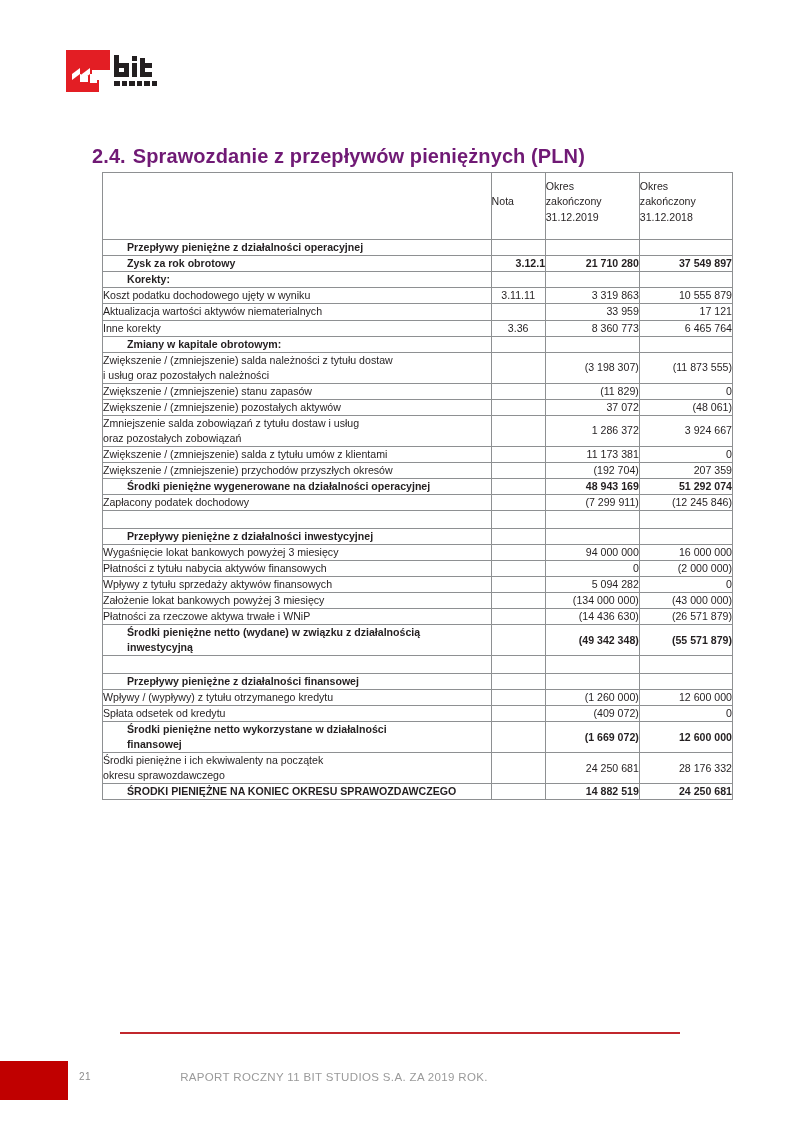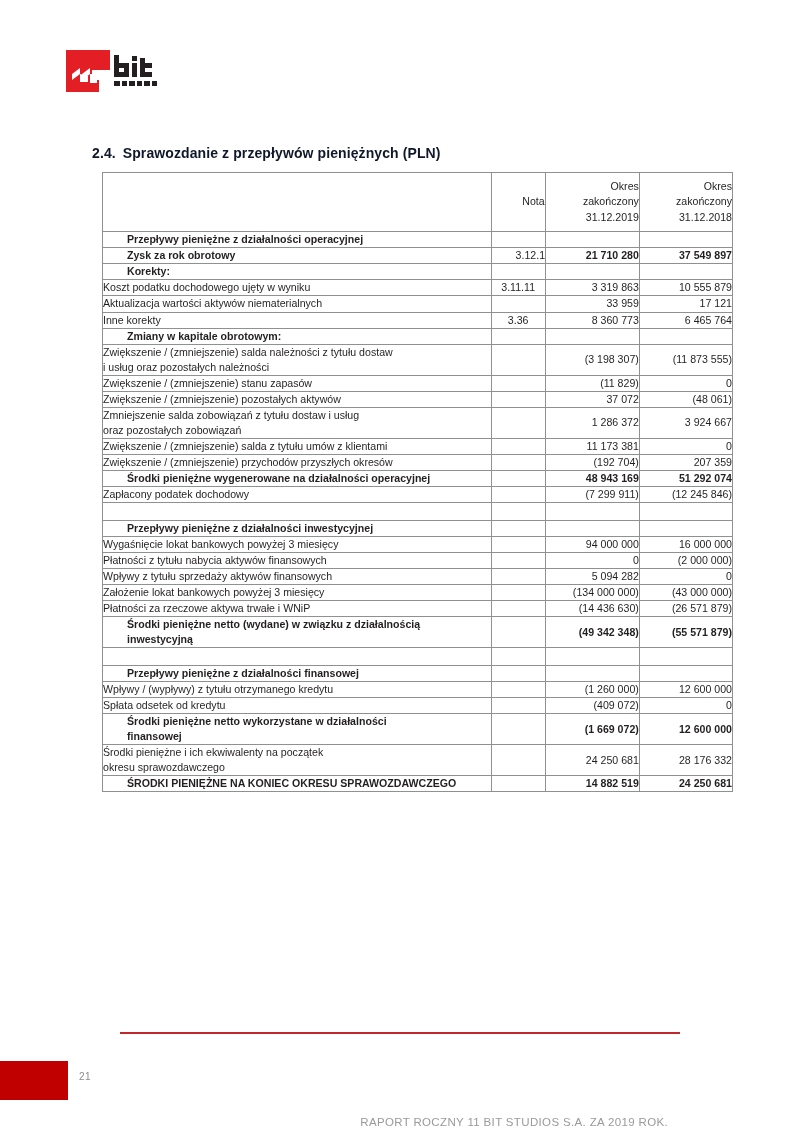--- a/index.html
+++ b/index.html
@@ -37,23 +37,23 @@
     top: 5px;
     width: 48px;
     height: 34px;
   }
 
   
   .section-title {
     position: absolute;
     left: 92px;
     top: 145px;
-    font-size: 14px;
+    font-size: 20px;
     font-weight: bold;
-    color: #0f172a;
+    color: #701a75;
     letter-spacing: 0.1px;
     white-space: nowrap;
   }
   .section-title .num {
     margin-right: 7px;
   }
 
   
   .table-wrap {
     position: absolute;
@@ -89,28 +89,28 @@
     text-align: center;
     line-height: 1.42;
   }
   .cell-num {
     padding: 4px 9px 5px 7px;
     text-align: right;
     line-height: 1.42;
   }
   .hdr .cell-note,
   .hdr .cell-num {
-    text-align: right;
+    text-align: left;
     padding-top: 6px;
-    padding-bottom: 6px;
+    padding-bottom: 14px;
     line-height: 1.46;
     margin-top: 24px;
   }
   tr.bold td { font-weight: bold; padding-left: 24px; }
-  tr.bold td.cell-note { font-weight: normal; margin-top: 32px; }
+  tr.bold td.cell-note { font-weight: bold; margin-top: 32px; }
   tr.spacer td { height: 17px; }
   .nowrap-br { display: block; }
 
   
   .footer-rule {
     position: absolute;
     left: 120px;
     top: 1032px;
     width: 560px;
     height: 2px;
@@ -128,23 +128,23 @@
     position: absolute;
     left: 79px;
     top: 1071px;
     font-size: 10px;
     color: #8c8c8c;
     letter-spacing: 0.4px;
   }
   .footer-text {
     position: absolute;
     left: 0;
-    top: 1116px;
+    top: 1071px;
     width: 668px;
-    text-align: right;
+    text-align: center;
     font-size: 11.5px;
     color: #9a9a9a;
     letter-spacing: 0.35px;
   }
 </style>
 </head>
 <body>
 
 <div class="logo-wrap">
   <svg class="logo-mark" viewBox="0 0 44 42" xmlns="http://www.w3.org/2000/svg">

